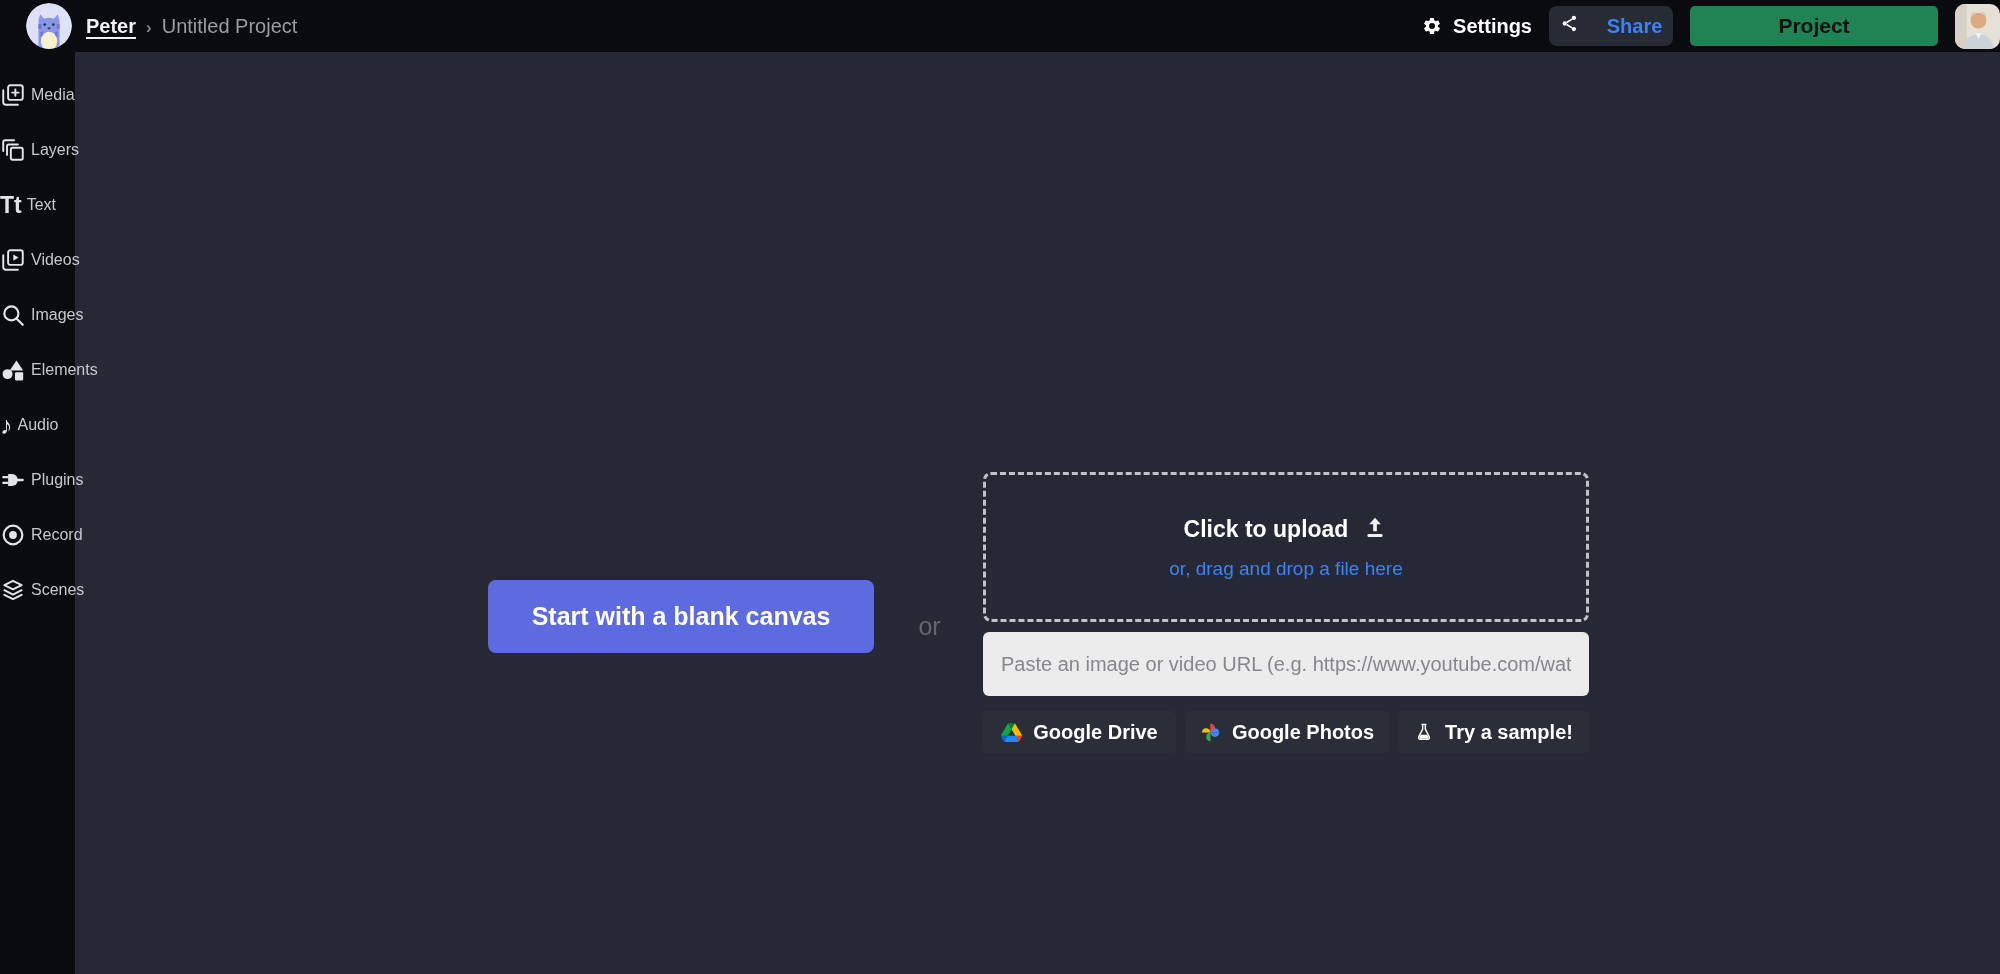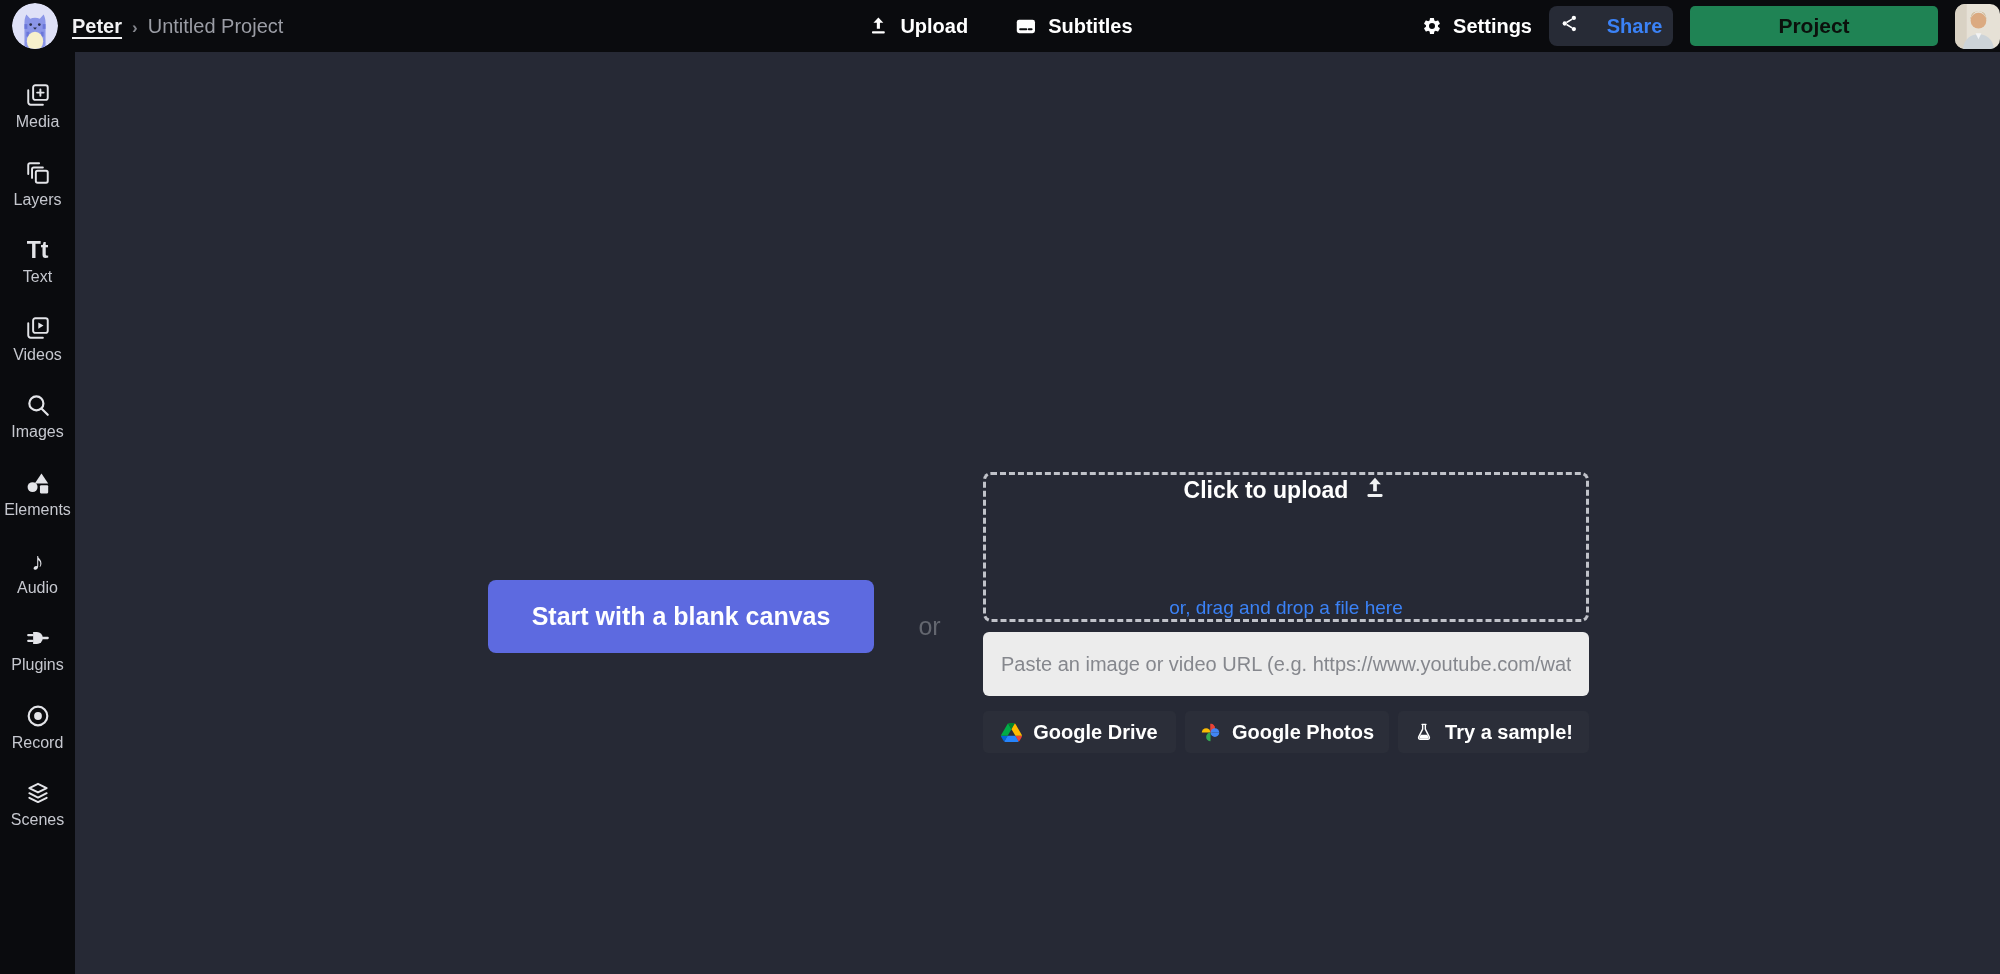--- a/index.html
+++ b/index.html
@@ -5,21 +5,21 @@
   * { margin:0; padding:0; box-sizing:border-box; }
   html,body { width:2000px; height:974px; overflow:hidden; background:#0a0b0e;
     font-family:"Liberation Sans","DejaVu Sans",sans-serif; }
   #app { position:relative; width:2000px; height:974px;
     --accent:#5d6ae0; --export-green:#1f8354; --bar-bg:#0a0b0e; --canvas-bg:#262935;
     --chip-bg:#2b2e39; }
 
   
   .topbar { position:absolute; top:0; left:0; width:2000px; height:52px;
     background:var(--bar-bg); display:flex; align-items:center; z-index:5; }
-  .tb-left { display:flex; align-items:center; gap:14px; padding-left:12px; }
+  .tb-left { display:flex; align-items:center; gap:14px; padding-left:26px; }
   .logo { width:46px; height:46px; border-radius:50%; overflow:hidden; cursor:pointer; flex:0 0 auto; }
   .breadcrumb { display:flex; align-items:baseline; gap:10px; white-space:nowrap; }
   .bc-user { color:#f2f2f4; font-size:20px; font-weight:700; text-decoration:underline;
     text-underline-offset:4px; cursor:pointer; }
   .bc-sep { color:#84868d; font-size:17px; font-weight:700; }
   .bc-project { color:#9b9da5; font-size:20px; cursor:text; }
 
   .tb-center { position:absolute; left:50%; top:0; height:52px; transform:translateX(-50%);
     display:flex; align-items:center; gap:46px; }
   .tb-btn { display:flex; align-items:center; gap:11px; background:transparent; border:none;
@@ -32,39 +32,39 @@
     color:#3b82f6; font-family:inherit; font-size:20px; font-weight:600; cursor:pointer; }
   .export-btn { width:248px; height:40px; background:var(--export-green); border:none;
     border-radius:5px; color:#0b100c; font-family:inherit; font-size:21px; font-weight:700;
     cursor:pointer; }
   .avatar { width:45px; height:45px; border-radius:10px; overflow:hidden; cursor:pointer; flex:0 0 auto; }
 
   
   .sidebar { position:absolute; left:0; top:52px; width:75px; height:922px;
     background:var(--bar-bg); display:flex; flex-direction:column; align-items:center;
     padding-top:30px; gap:29px; z-index:4; }
-  .side-item { width:75px; display:flex; flex-direction:column; align-items:center; gap:5px;
+  .side-item { width:75px; display:flex; flex-direction:row; align-items:center; gap:5px;
     cursor:pointer; color:#e3e4e8; }
   .side-item .s-icon { height:26px; display:flex; align-items:center; justify-content:center; }
   .side-item .s-label { font-size:16px; color:#c6c8cf; line-height:1.1; }
   .tt-glyph { font-size:23px; font-weight:700; color:#e3e4e8; line-height:24px; }
   .note-glyph { font-size:25px; color:#e3e4e8; line-height:24px; }
 
   
   .canvas { position:absolute; left:75px; top:52px; width:1925px; height:922px;
     background:var(--canvas-bg); }
   .blank-btn { position:absolute; left:413px; top:528px; width:386px; height:73px;
     background:var(--accent); border:none; border-radius:8px; color:#fff;
     font-family:inherit; font-size:25px; font-weight:700; cursor:pointer; }
   .or-label { position:absolute; left:832px; top:560px; width:45px; text-align:center;
     color:#63666f; font-size:25px; }
 
   .upload-col { position:absolute; left:908px; top:420px; width:606px; }
   .dropzone { width:606px; height:150px; border:3px dashed #c0c2c9; border-radius:8px;
-    display:flex; flex-direction:column; align-items:center; justify-content:space-between;
+    display:flex; flex-direction:column; align-items:center; justify-content:center;
     gap:13px; cursor:pointer; }
   .dz-title-row { display:flex; align-items:center; gap:14px; }
   .dz-title { color:#fff; font-size:23px; font-weight:700; }
   .dz-sub { color:#3b82f6; font-size:19px; }
 
   .url-input { margin-top:10px; width:606px; height:64px; background:#ececec; border:none;
     border-radius:6px; padding:0 18px; font-family:inherit; font-size:20px; color:#3a3b40;
     outline:none; display:block; }
   .url-input::placeholder { color:#85878d; }
 
@@ -103,40 +103,20 @@
           </g>
         </svg>
       </div>
       <div class="breadcrumb">
         <a class="bc-user">Peter</a>
         <span class="bc-sep">›</span>
         <span class="bc-project">Untitled Project</span>
       </div>
     </div>
 
-    <div class="tb-center">
-      <button class="tb-btn">
-        <span>
-          <svg viewBox="0 0 24 24" width="22" height="22">
-            <path d="M12 2.6l5.4 5.9h-3.7V15h-3.4V8.5H6.6z" fill="#fff"></path>
-            <rect x="5" y="17.6" width="14" height="2.6" rx="1" fill="#fff"></rect>
-          </svg>
-        </span>
-        <span>Upload</span>
-      </button>
-      <button class="tb-btn">
-        <span>
-          <svg viewBox="0 0 24 24" width="23" height="23">
-            <rect x="2.5" y="5" width="19" height="14" rx="2.5" fill="#fff"></rect>
-            <path d="M6 14.8h6.5M15 14.8h3" stroke="#0a0b0e" stroke-width="2" stroke-linecap="round"></path>
-          </svg>
-        </span>
-        <span>Subtitles</span>
-      </button>
-    </div>
 
     <div class="tb-right">
       <button class="tb-btn">
         <span>
           <svg viewBox="0 0 24 24" width="20" height="20">
             <path fill="#fff" d="M19.14 12.94a7.07 7.07 0 000-1.88l2.03-1.58a.5.5 0 00.12-.64l-1.92-3.32a.5.5 0 00-.61-.22l-2.39.96a7.2 7.2 0 00-1.63-.94l-.36-2.54a.5.5 0 00-.5-.42h-3.84a.5.5 0 00-.5.42l-.36 2.54c-.59.24-1.13.56-1.63.94l-2.39-.96a.5.5 0 00-.61.22L2.63 8.84a.5.5 0 00.12.64l2.03 1.58a7.07 7.07 0 000 1.88l-2.03 1.58a.5.5 0 00-.12.64l1.92 3.32c.13.23.4.32.61.22l2.39-.96c.5.38 1.04.7 1.63.94l.36 2.54c.04.24.25.42.5.42h3.84c.25 0 .46-.18.5-.42l.36-2.54c.59-.24 1.13-.56 1.63-.94l2.39.96c.21.1.48.01.61-.22l1.92-3.32a.5.5 0 00-.12-.64zM12 15.6A3.6 3.6 0 1115.6 12 3.6 3.6 0 0112 15.6z"></path>
           </svg>
         </span>
         <span>Settings</span>
       </button>

